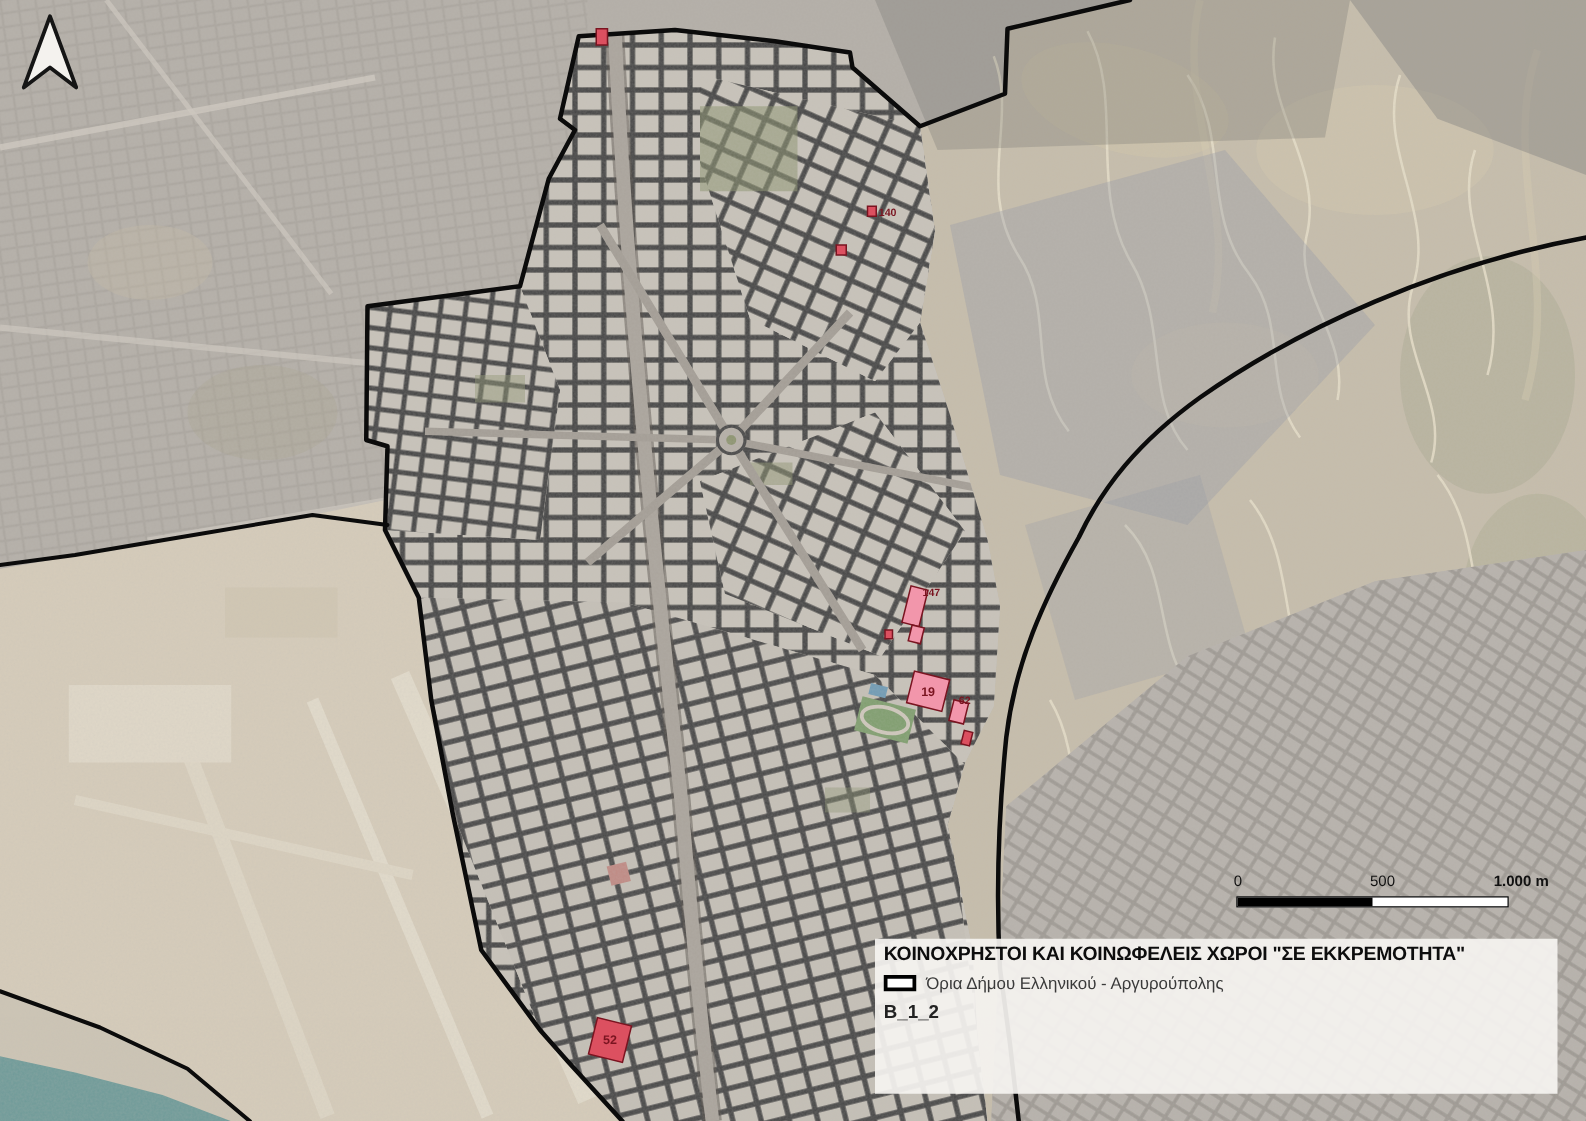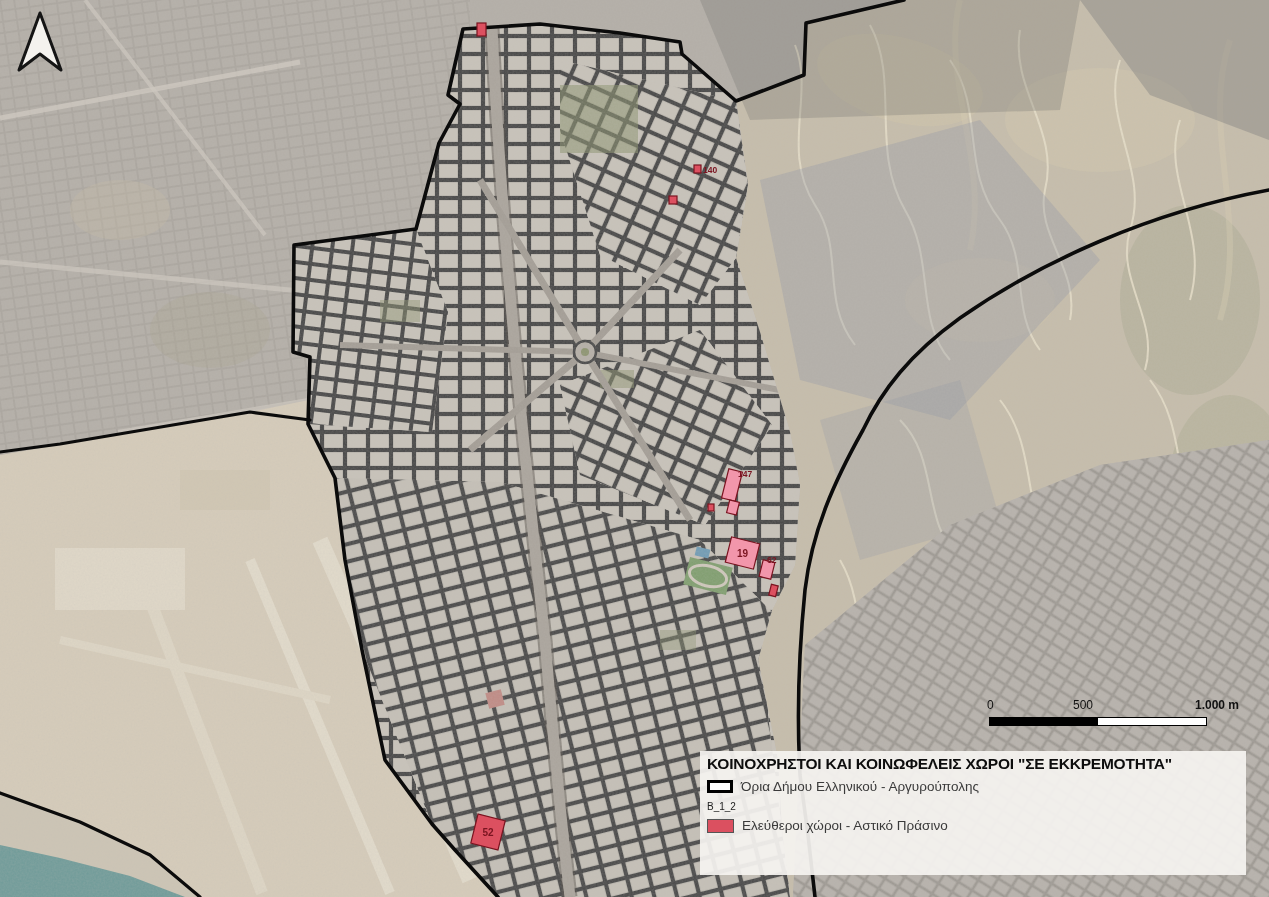--- a/index.html
+++ b/index.html
@@ -4,32 +4,32 @@
 <style>
   html,body{margin:0;padding:0;background:#888;}
   #stage{position:relative;width:1269px;height:897px;overflow:hidden;
          font-family:"Liberation Sans",sans-serif;background:#bef264;}
   #map-svg{position:absolute;left:0;top:0;}
   
   #north{position:absolute;left:16px;top:10px;width:48px;height:66px;}
   
   #scalebar{position:absolute;left:985px;top:698px;width:258px;height:32px;font-size:12px;color:#111;}
   #scalebar .lab{position:absolute;top:0;}
-  #sb-0{left:2px;} #sb-500{left:88px;} #sb-1000{left:210px;font-weight:bold;}
+  #sb-0{left:2px;} #sb-500{left:111px;} #sb-1000{left:210px;font-weight:bold;}
   #sb-bar{position:absolute;left:4px;top:19px;width:216px;height:7px;border:1.5px solid #000;background:#fff;}
   #sb-fill{position:absolute;left:0;top:0;width:50%;height:100%;background:#000;}
   
   #legend{position:absolute;left:700px;top:751px;width:546px;height:124px;
           background:rgba(245,243,240,.93);box-sizing:border-box;padding:4px 8px 4px 7px;}
   #legend-title{font-size:15.5px;font-weight:bold;color:#0d0d0d;letter-spacing:-.2px;white-space:nowrap;}
   .lg-row{display:flex;align-items:center;margin-top:6px;}
   .lg-swatch{width:25px;height:12px;margin-right:8px;flex:0 0 auto;border:1px solid #555;}
   .lg-swatch.boundary{background:#fff;border:3px solid #000;width:20px;height:7px;}
   .lg-label{font-size:13.5px;color:#3a3a3a;white-space:nowrap;}
-  #lg-group{font-size:10px;font-weight:normal;color:#222;margin:7px 0 0 0;}
+  #lg-group{font-size:15px;font-weight:bold;color:#222;margin:7px 0 0 0;}
 </style>
 </head>
 <body>
 
 <div id="stage">
 
   <svg id="map-svg" width="1269" height="897" viewBox="0 0 1269 897">
     <defs>
       <filter id="grain" x="0%" y="0%" width="100%" height="100%">
         <feTurbulence type="fractalNoise" baseFrequency="0.55" numOctaves="2" stitchTiles="stitch"></feTurbulence>
@@ -224,18 +224,14 @@
     </div>
   </div>
 
   <div id="legend">
     <div id="legend-title">ΚΟΙΝΟΧΡΗΣΤΟΙ ΚΑΙ ΚΟΙΝΩΦΕΛΕΙΣ ΧΩΡΟΙ "ΣΕ ΕΚΚΡΕΜΟΤΗΤΑ"</div>
     <div class="lg-row">
       <span class="lg-swatch boundary"></span>
       <span class="lg-label">Όρια Δήμου Ελληνικού - Αργυρούπολης</span>
     </div>
     <div id="lg-group">B_1_2</div>
-    <div class="lg-row">
-      <span class="lg-swatch" style="background-color: rgb(219, 80, 96);"></span>
-      <span class="lg-label">Ελεύθεροι χώροι - Αστικό Πράσινο</span>
-    </div>
   </div>
 </div>
 
 </body></html>

